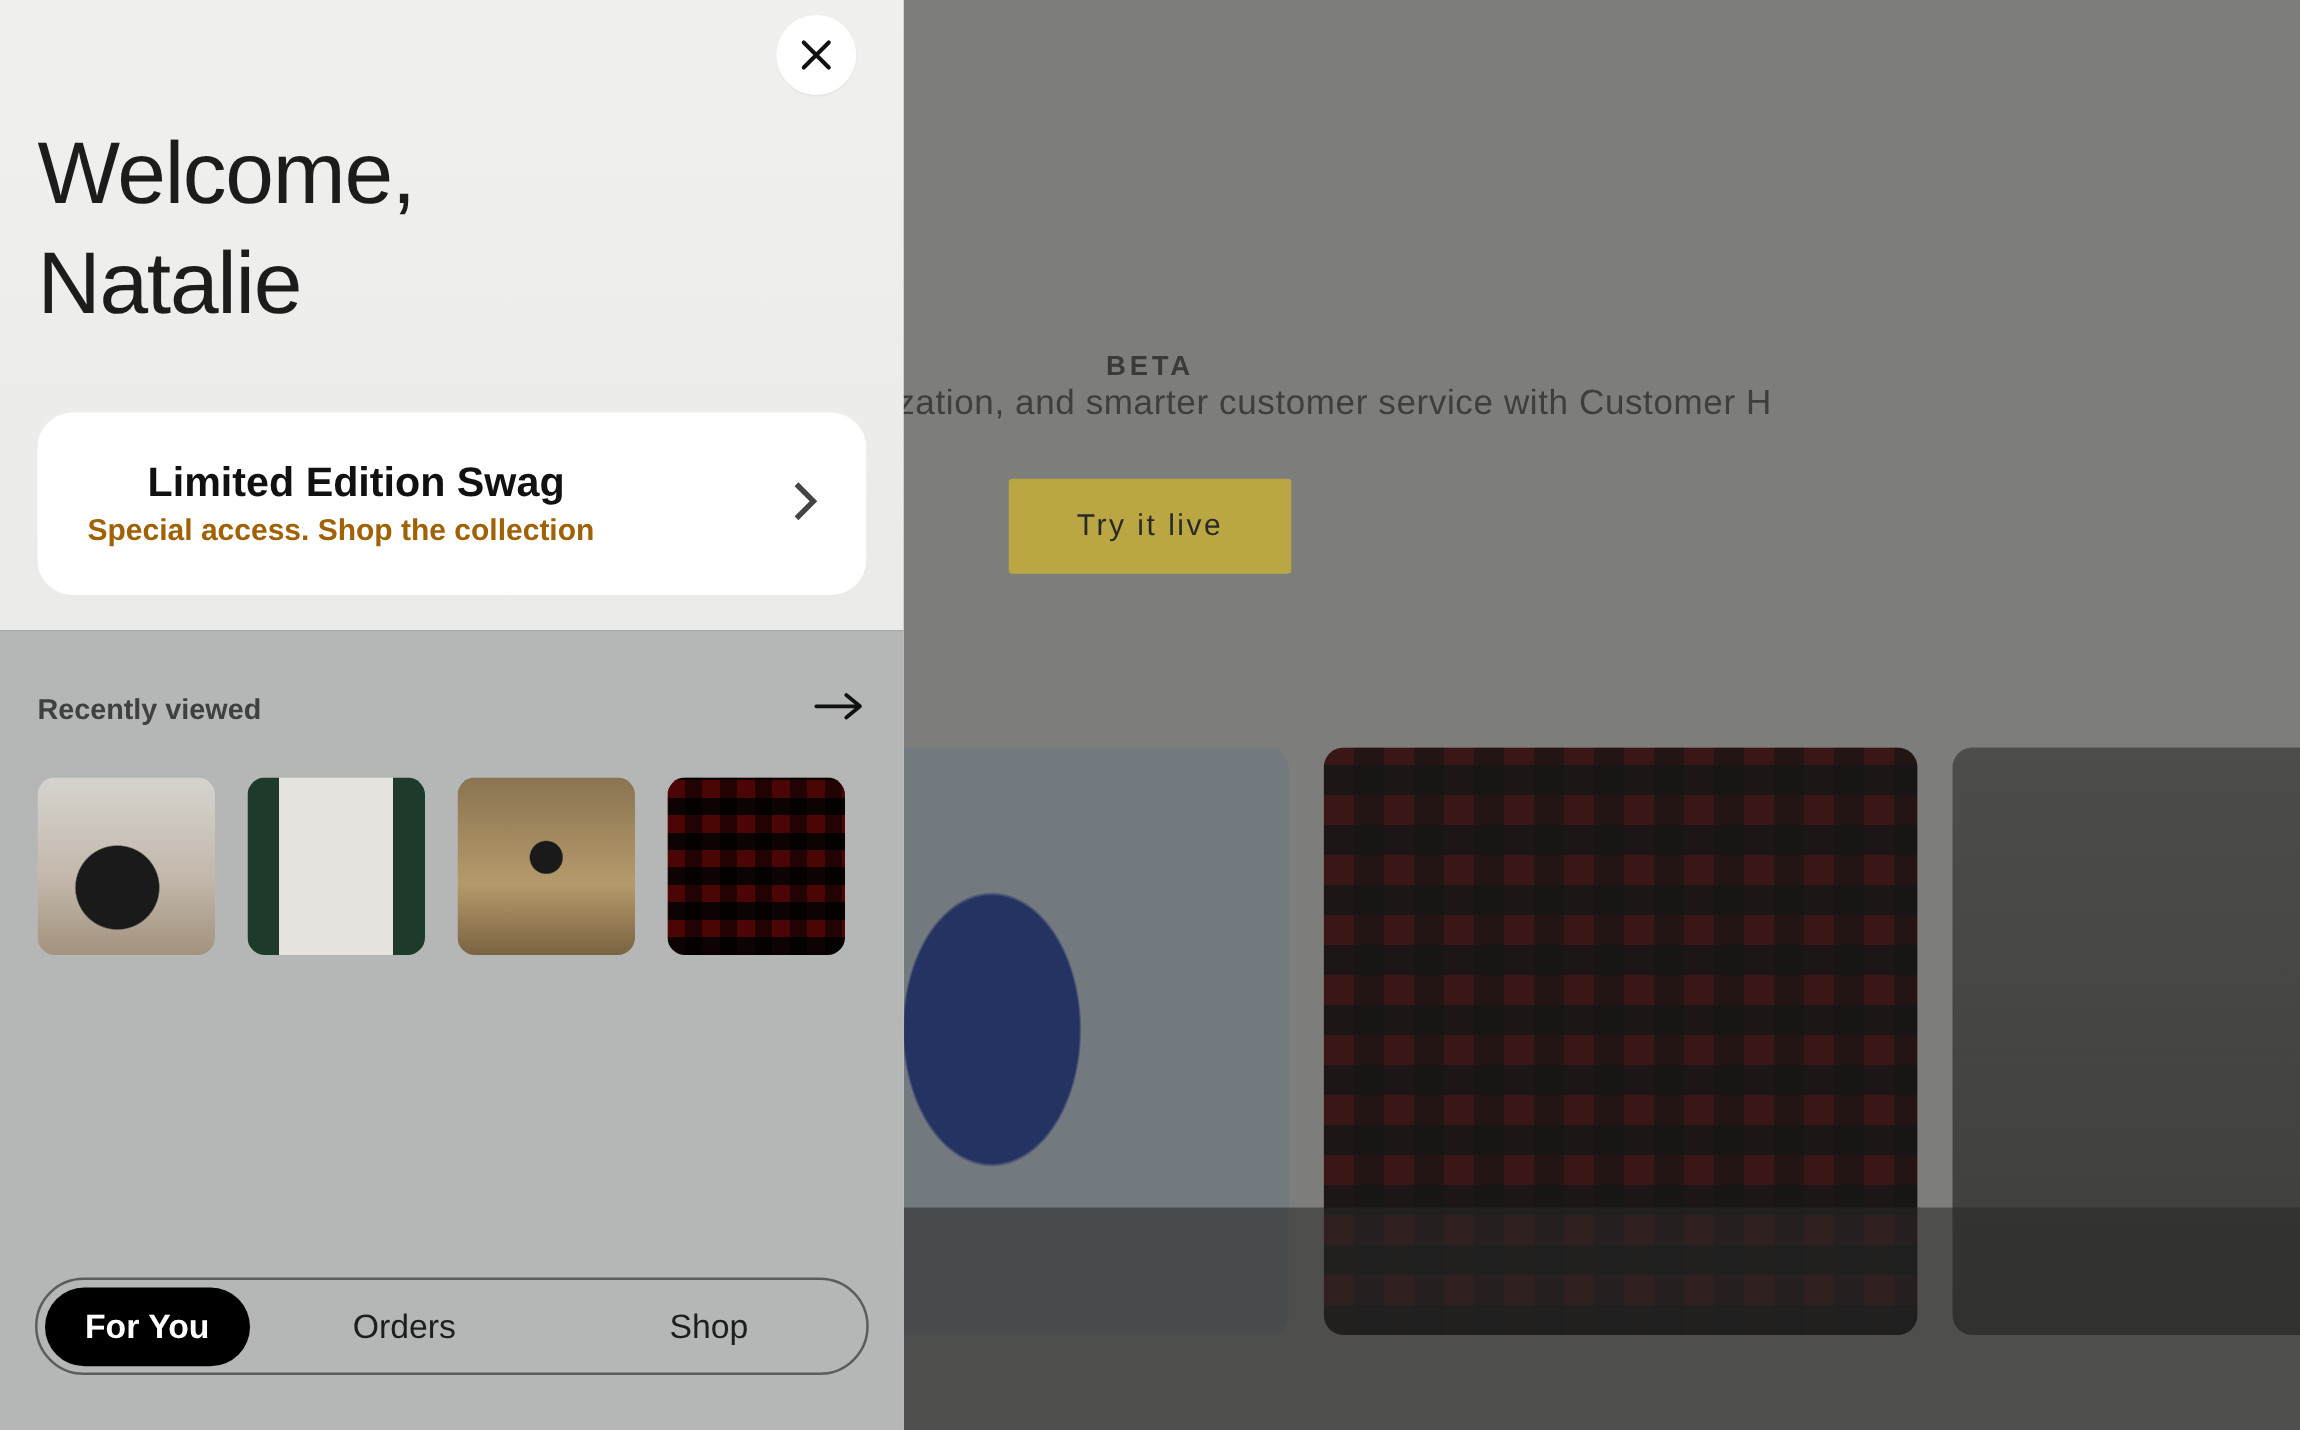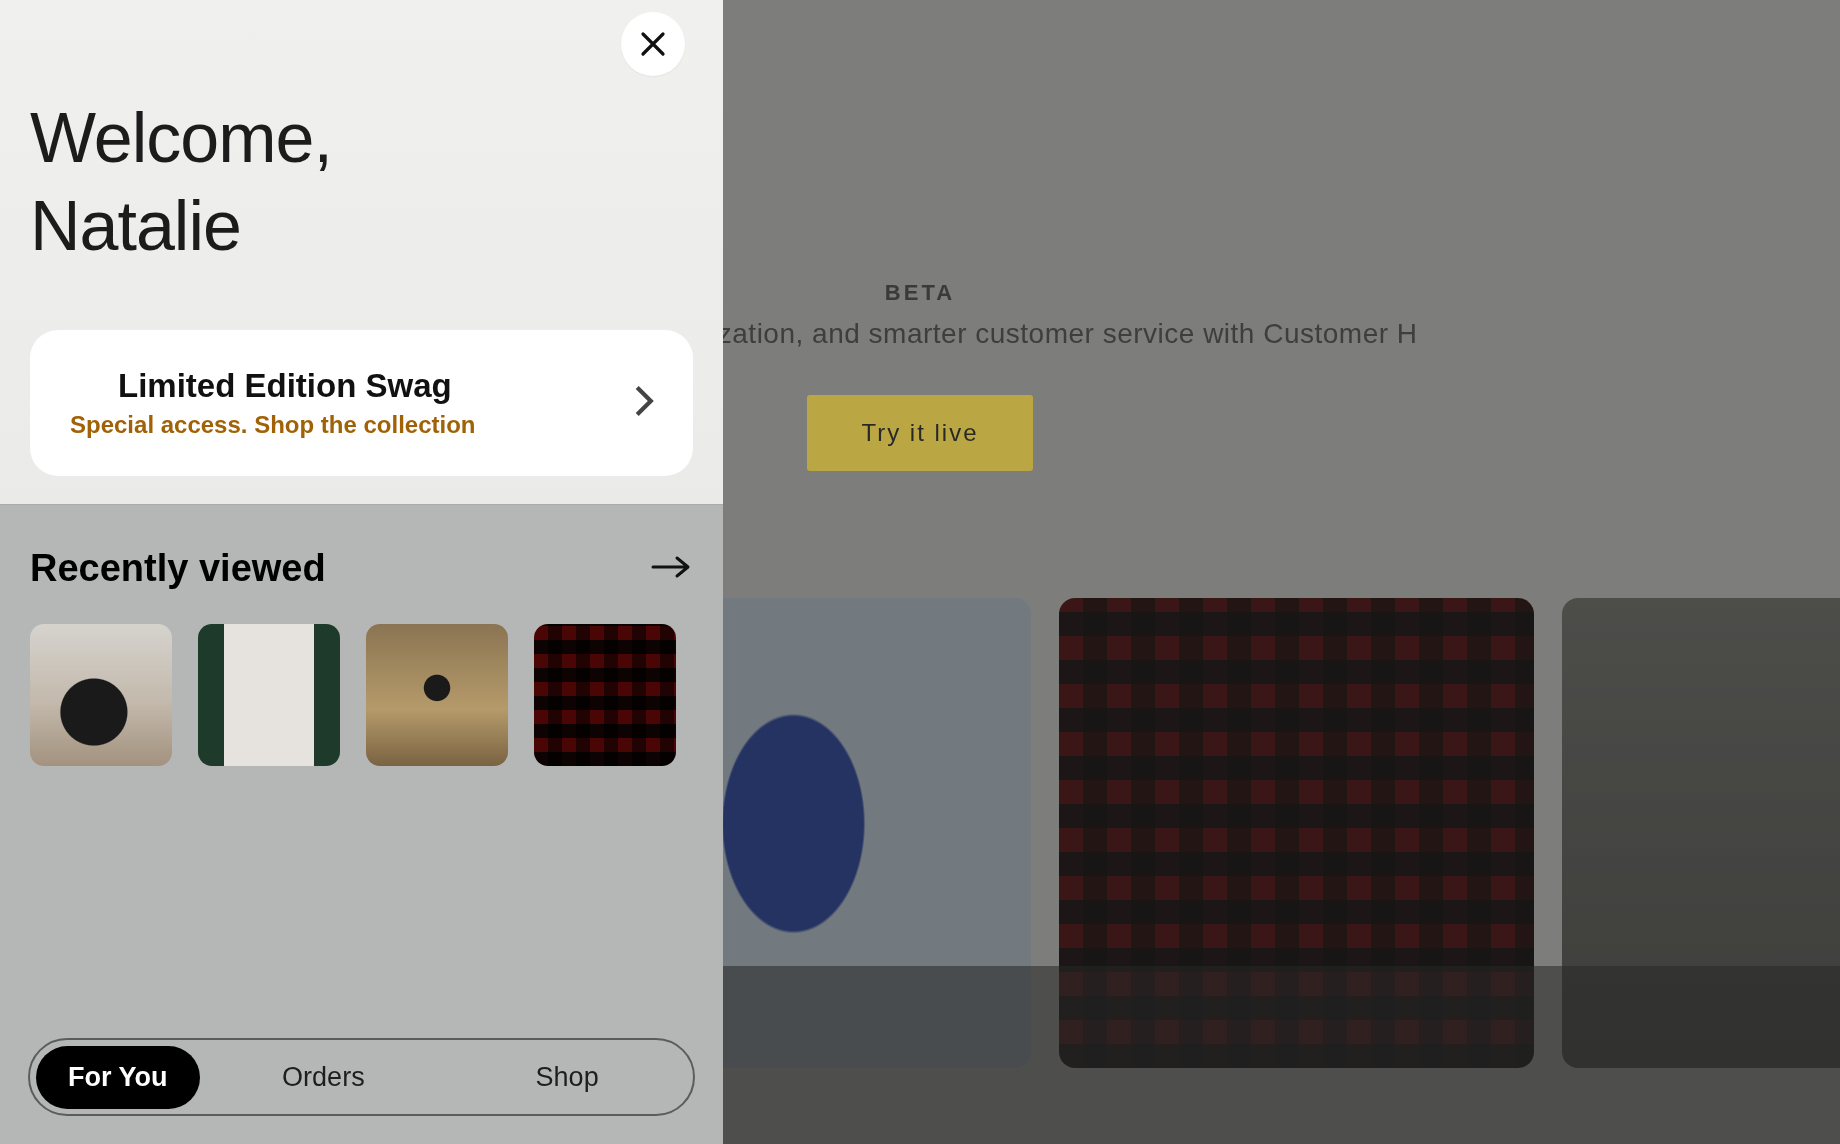--- a/index.html
+++ b/index.html
@@ -33,21 +33,21 @@
       flex: 0 0 auto;
       padding: 280px 60px 0 60px;
       text-align: center;
     }
 
     .bg-beta {
       font-size: 22px;
       font-weight: 700;
       letter-spacing: 3px;
       color: #3a3a38;
-      margin-bottom: 12px;
+      margin-bottom: 0;
     }
 
     .bg-tagline {
       font-size: 28px;
       color: #3f3f3d;
       letter-spacing: 0.5px;
       white-space: nowrap;
       overflow: hidden;
     }
 
@@ -214,23 +214,23 @@
     }
 
     .recent-head {
       display: flex;
       align-items: center;
       justify-content: space-between;
       margin-bottom: 34px;
     }
 
     .recent-title {
-      font-size: 38px;
+      font-size: 23px;
       font-weight: 700;
-      color: #000000;
+      color: #404040;
     }
 
     .recent-arrow svg { width: 44px; height: 36px; }
     .recent-arrow path { stroke: #111; stroke-width: 3; fill: none; stroke-linecap: round; stroke-linejoin: round; }
 
     .recent-items {
       display: flex;
       gap: 26px;
     }
 
@@ -266,21 +266,21 @@
         repeating-linear-gradient(0deg, #1a1614 0 14px, #8a2424 14px 28px),
         repeating-linear-gradient(90deg, transparent 0 14px, rgba(0,0,0,.55) 14px 28px);
       background-blend-mode: multiply;
       background-color: #8a2424;
     }
 
     
     .tabbar {
       position: absolute;
       left: 28px;
-      bottom: 28px;
+      bottom: 44px;
       width: 667px;
       height: 78px;
       border: 2px solid #5b5d5d;
       border-radius: 44px;
       display: flex;
       align-items: center;
       background: transparent;
       padding: 6px;
       gap: 4px;
     }

